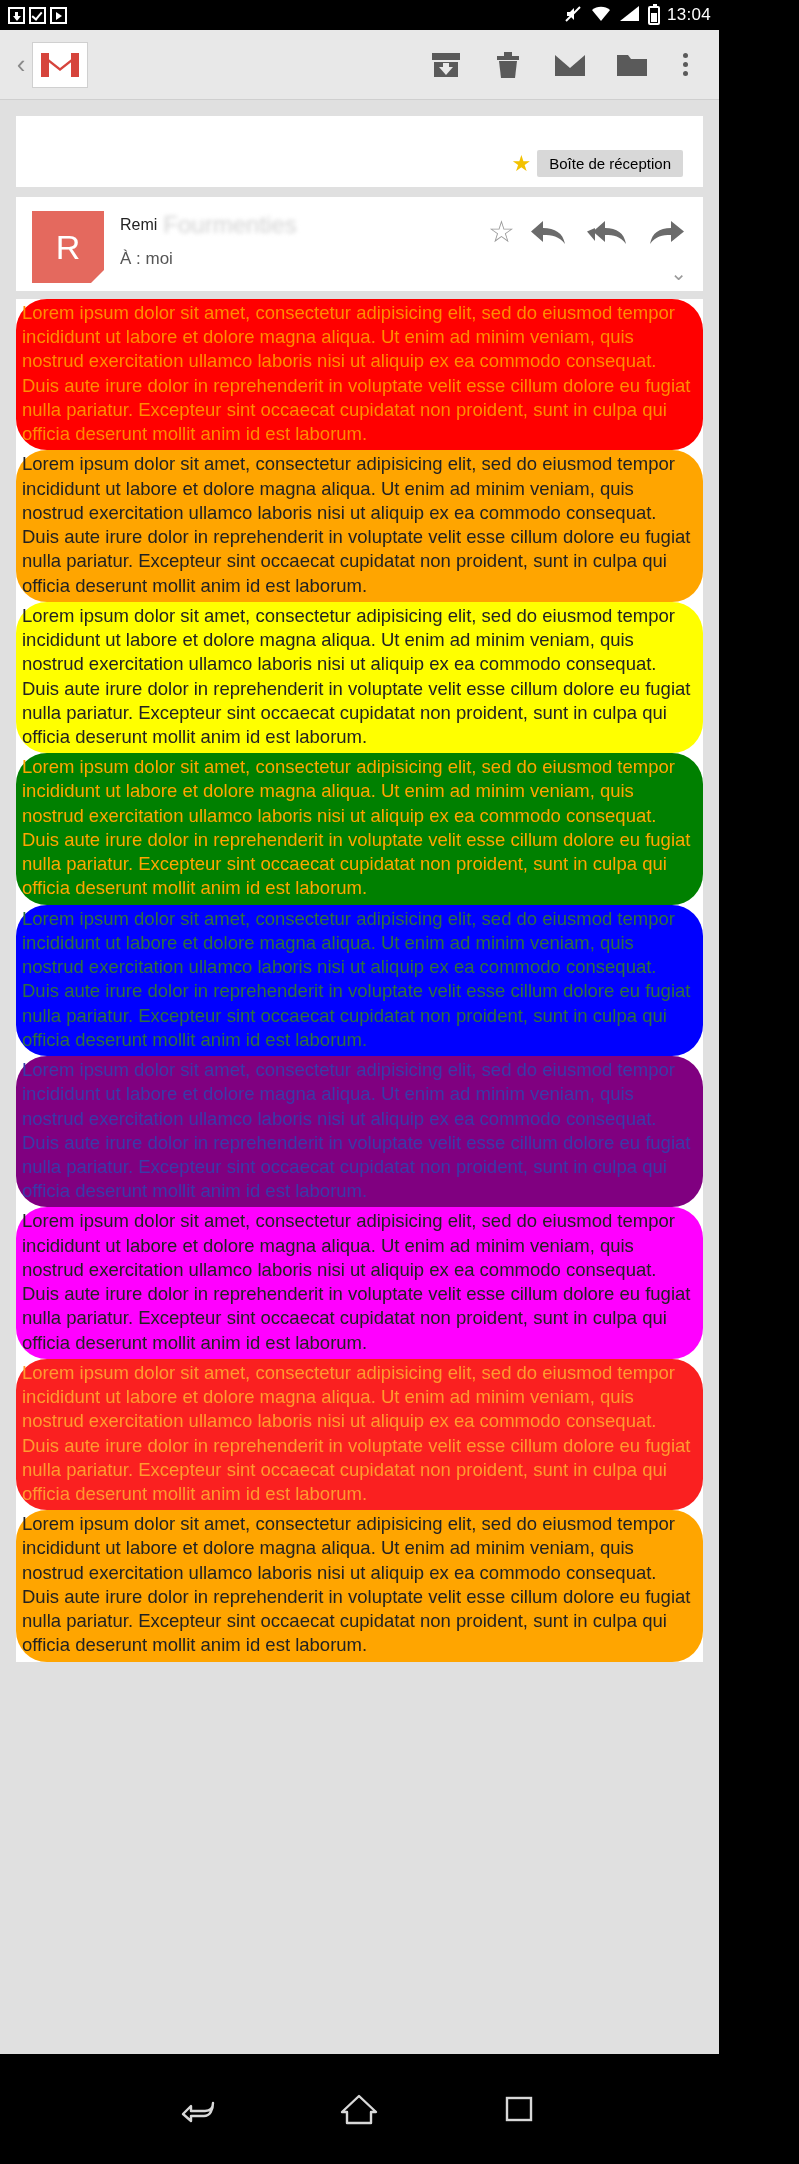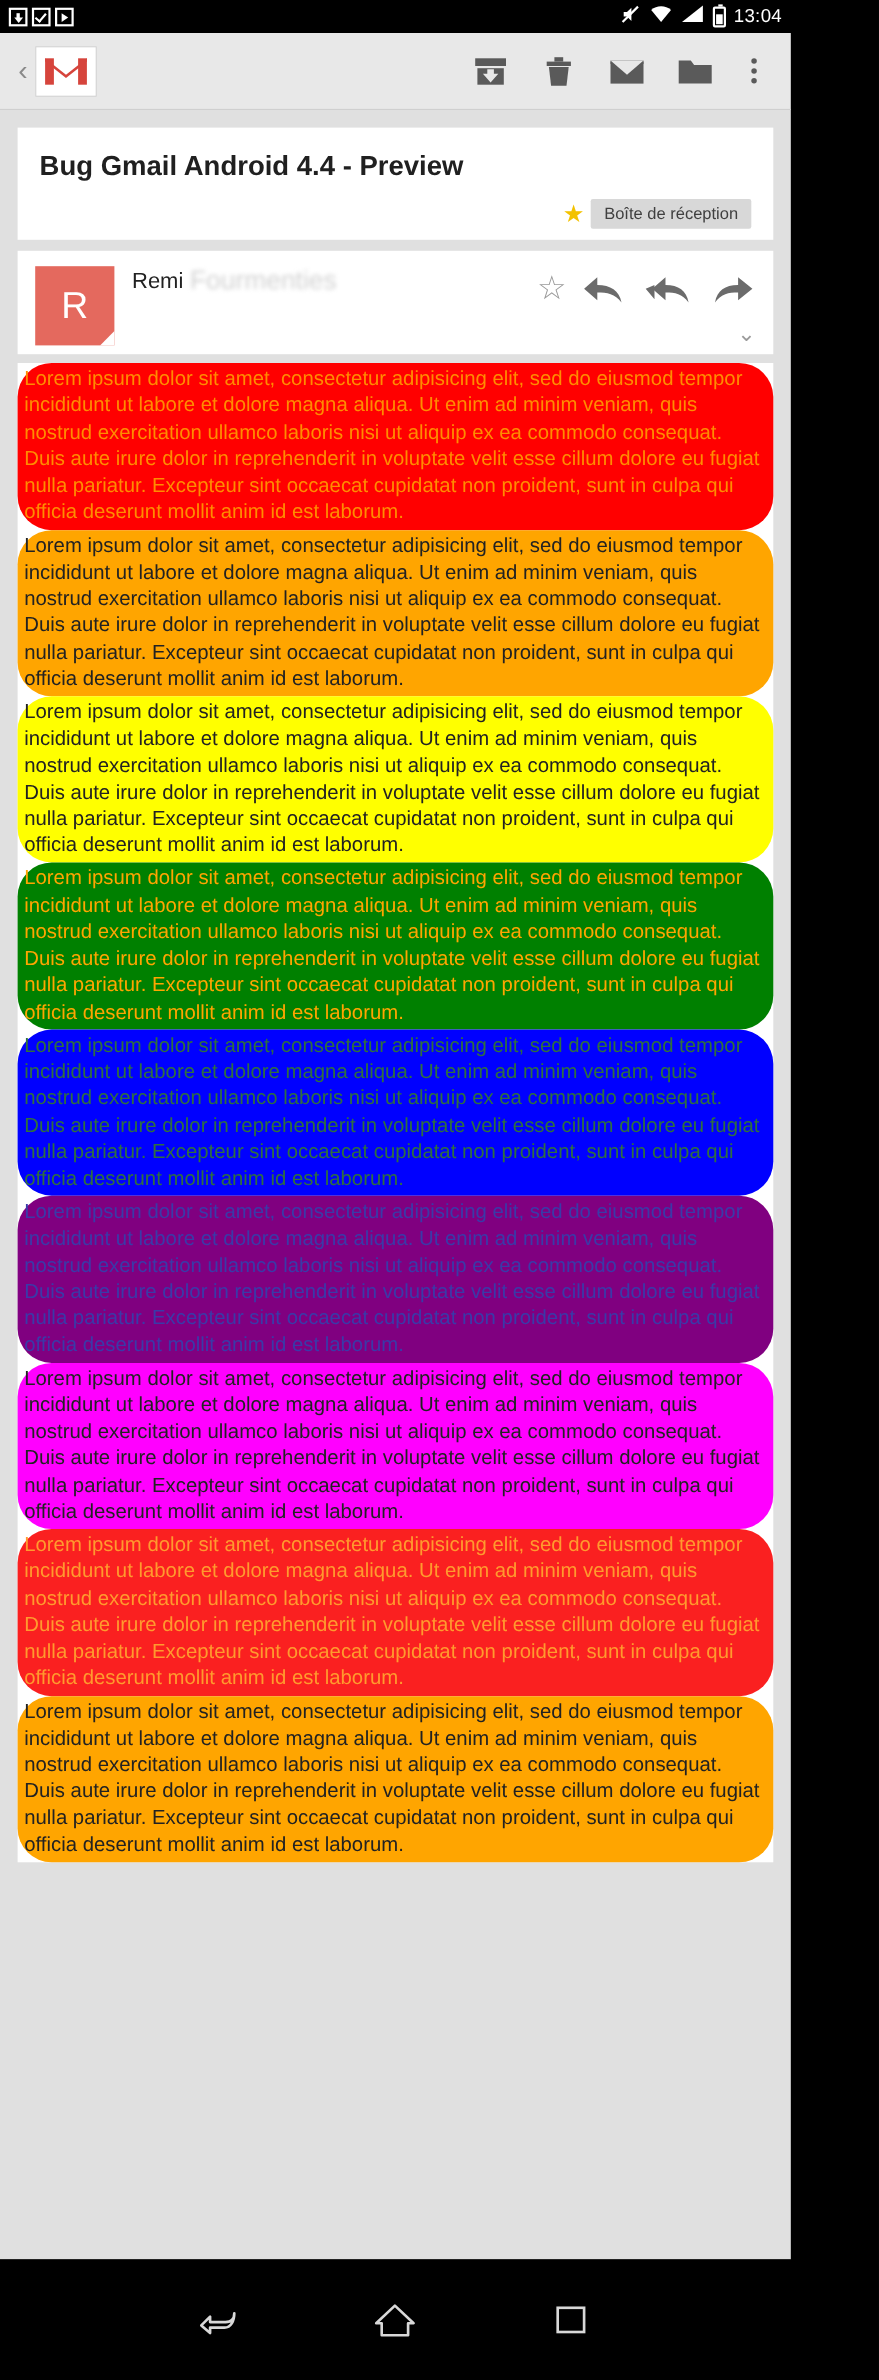--- a/index.html
+++ b/index.html
@@ -209,21 +209,21 @@
     margin-top: 14px;
     gap: 6px;
   }
   .star-yellow {
     color: #f3c200;
     font-size: 22px;
     line-height: 1;
   }
   .chip {
     background: #d8d8d8;
-    color: #404040;
+    color: #000000;
     font-size: 15px;
     padding: 5px 12px;
     border-radius: 2px;
   }
 
   .msg-card {
     background: #ffffff;
     margin: 10px 16px 0 16px;
     padding: 14px 16px 8px 16px;
     box-sizing: border-box;
@@ -256,21 +256,21 @@
   .msg-meta {
     flex: 1;
     padding-left: 16px;
     min-width: 0;
   }
   .sender-line {
     display: flex;
     align-items: center;
   }
   .sender {
-    font-size: 20px;
+    font-size: 16px;
     color: #222;
   }
   .sender-blur {
     font-size: 24px;
     color: #d2d2d2;
     margin-left: 6px;
     filter: blur(2px);
   }
   .date {
     font-size: 17px;
@@ -422,35 +422,35 @@
     <div class="overflow-dots">
       <i></i>
       <i></i>
       <i></i>
     </div>
   </div>
 
   <div class="content">
 
     <div class="subject-card">
-      <div class="subject">Bug Gmail Android 4.4 - Preview</div>
       <div class="label-row">
         <span class="star-yellow">★</span>
         <span class="chip">Boîte de réception</span>
       </div>
     </div>
 
     <div class="msg-card">
       <div class="msg-head">
         <div class="avatar">R</div>
         <div class="msg-meta">
           <div class="sender-line">
             <span class="sender">Remi</span>
             <span class="sender-blur">Fourmenties</span>
           </div>
+          <div class="to">À : moi</div>
         </div>
         <div class="msg-actions">
           <span class="star-outline">☆</span>
           <span class="mi">
             <svg width="40" height="30" viewBox="0 0 40 30">
               <path d="M14 4 L14 11 C26 11 34 16 36 27 C30 19 23 18 14 18 L14 25 L2 14.5 Z" fill="#6b6b6b"></path>
             </svg>
           </span>
           <span class="mi">
             <svg width="46" height="30" viewBox="0 0 46 30">

